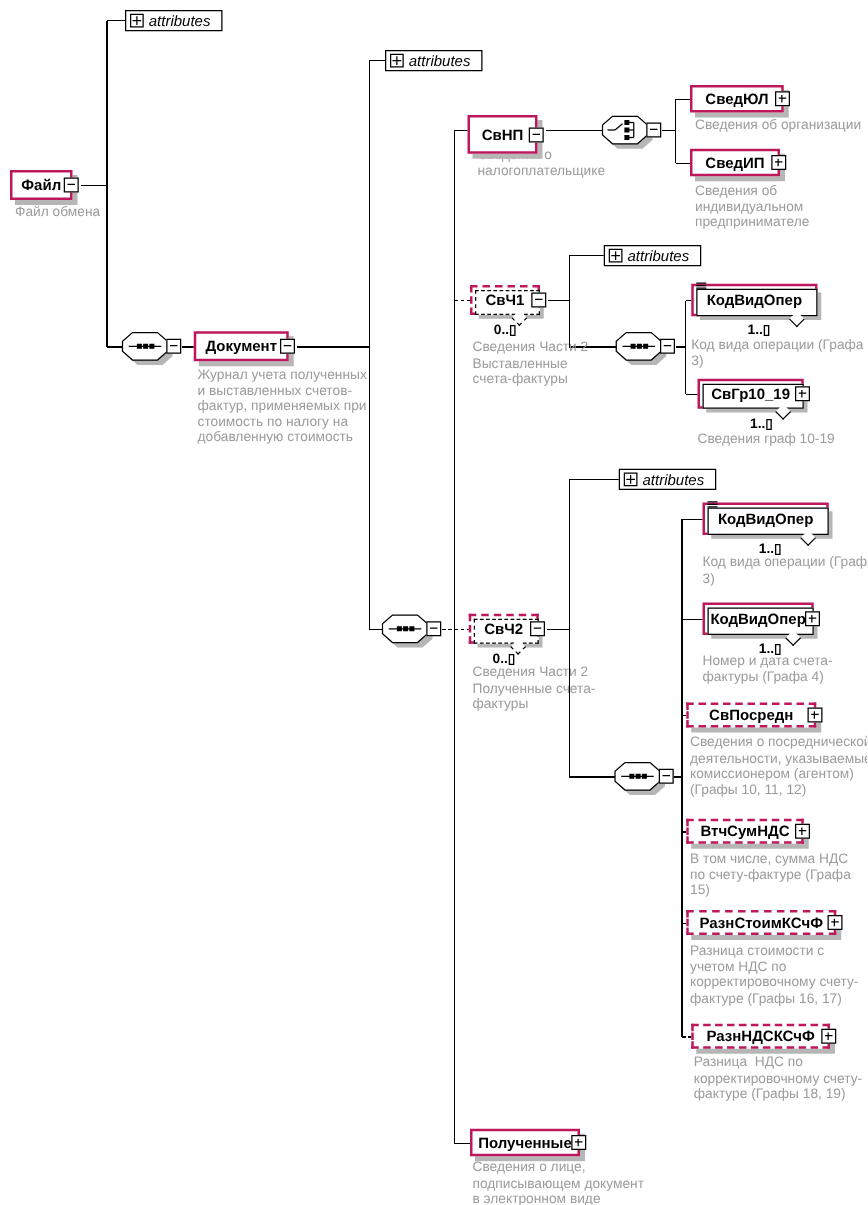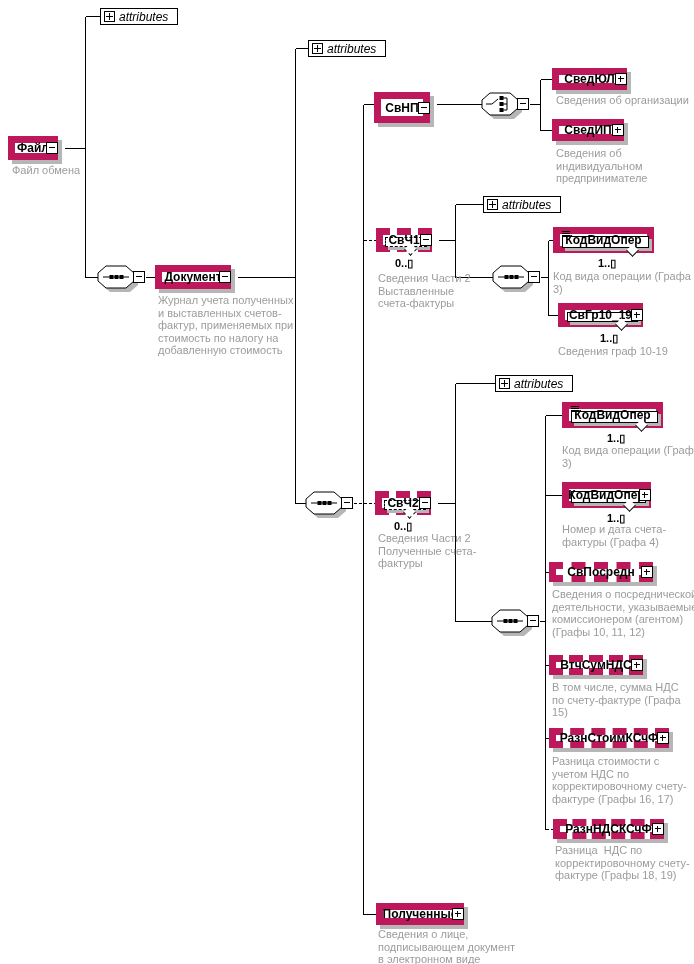--- a/index.html
+++ b/index.html
@@ -3,21 +3,21 @@
 <meta charset="utf-8">
 <style>
   html,body{margin:0;padding:0;background:#fff;}
   .stage{position:relative;width:694px;height:964px;background:#ffffff;
          font-family:"Liberation Sans",sans-serif;overflow:hidden;}
   svg.wires{position:absolute;left:0;top:0;z-index:0;}
   svg.wires line{stroke:#000;stroke-width:1;}
   svg.wires line.dash{stroke-dasharray:3 2;}
 
   
-  .el{position:absolute;z-index:2;background:#fff;border:7px solid #be185d;
+  .el{position:absolute;z-index:2;background:#fff;border:2px solid #be185d;
       box-shadow:4px 4px 0 #b6b6b6;box-sizing:border-box;
       display:flex;align-items:center;justify-content:center;
       font-size:12px;font-weight:bold;color:#000;}
   .el .lbl{white-space:nowrap;padding:0 3px;}
   .el.opt{border-style:dashed;}
   .el.rep{box-shadow:none;}
   .el.rep::before{content:"";position:absolute;left:2px;top:2px;width:100%;height:100%;
       border:1px solid #000;background:#fff;z-index:-1;box-sizing:border-box;
       box-shadow:3px 3px 0 #b6b6b6;}
   .el.opt.rep::before{border-style:dashed;}
@@ -202,20 +202,21 @@
   <div class="el" style="left:155px;top:265px;width:76px;height:24px">
     <span class="lbl">Документ</span>
     <span class="exp"></span>
   </div>
   <div class="ann" style="left:158px;top:294px;width:142px">Журнал учета полученных и выставленных счетов-фактур, применяемых при стоимость по налогу на добавленную стоимость</div>
 
   <div class="el" style="left:374px;top:92px;width:56px;height:31px">
     <span class="lbl">СвНП</span>
     <span class="exp"></span>
   </div>
+  <div class="ann" style="left:382px;top:118px;width:118px">Сведения о налогоплательщике</div>
 
   <div class="el" style="left:552px;top:68px;width:75px;height:22px">
     <span class="lbl">СведЮЛ</span>
     <span class="exp plus"></span>
   </div>
   <div class="ann" style="left:556px;top:94px;width:150px">Сведения об организации</div>
 
   <div class="el" style="left:552px;top:119px;width:72px;height:22px">
     <span class="lbl">СведИП</span>
     <span class="exp plus"></span>

